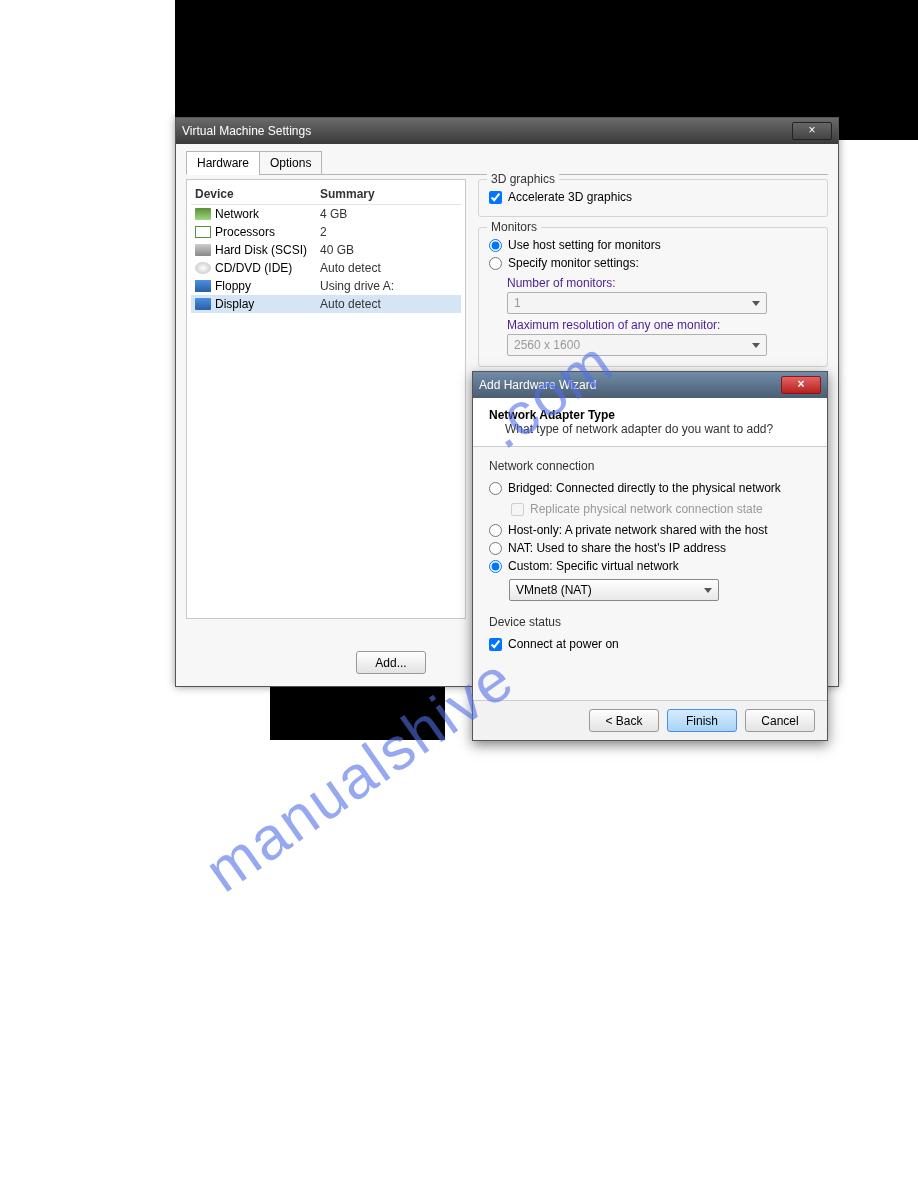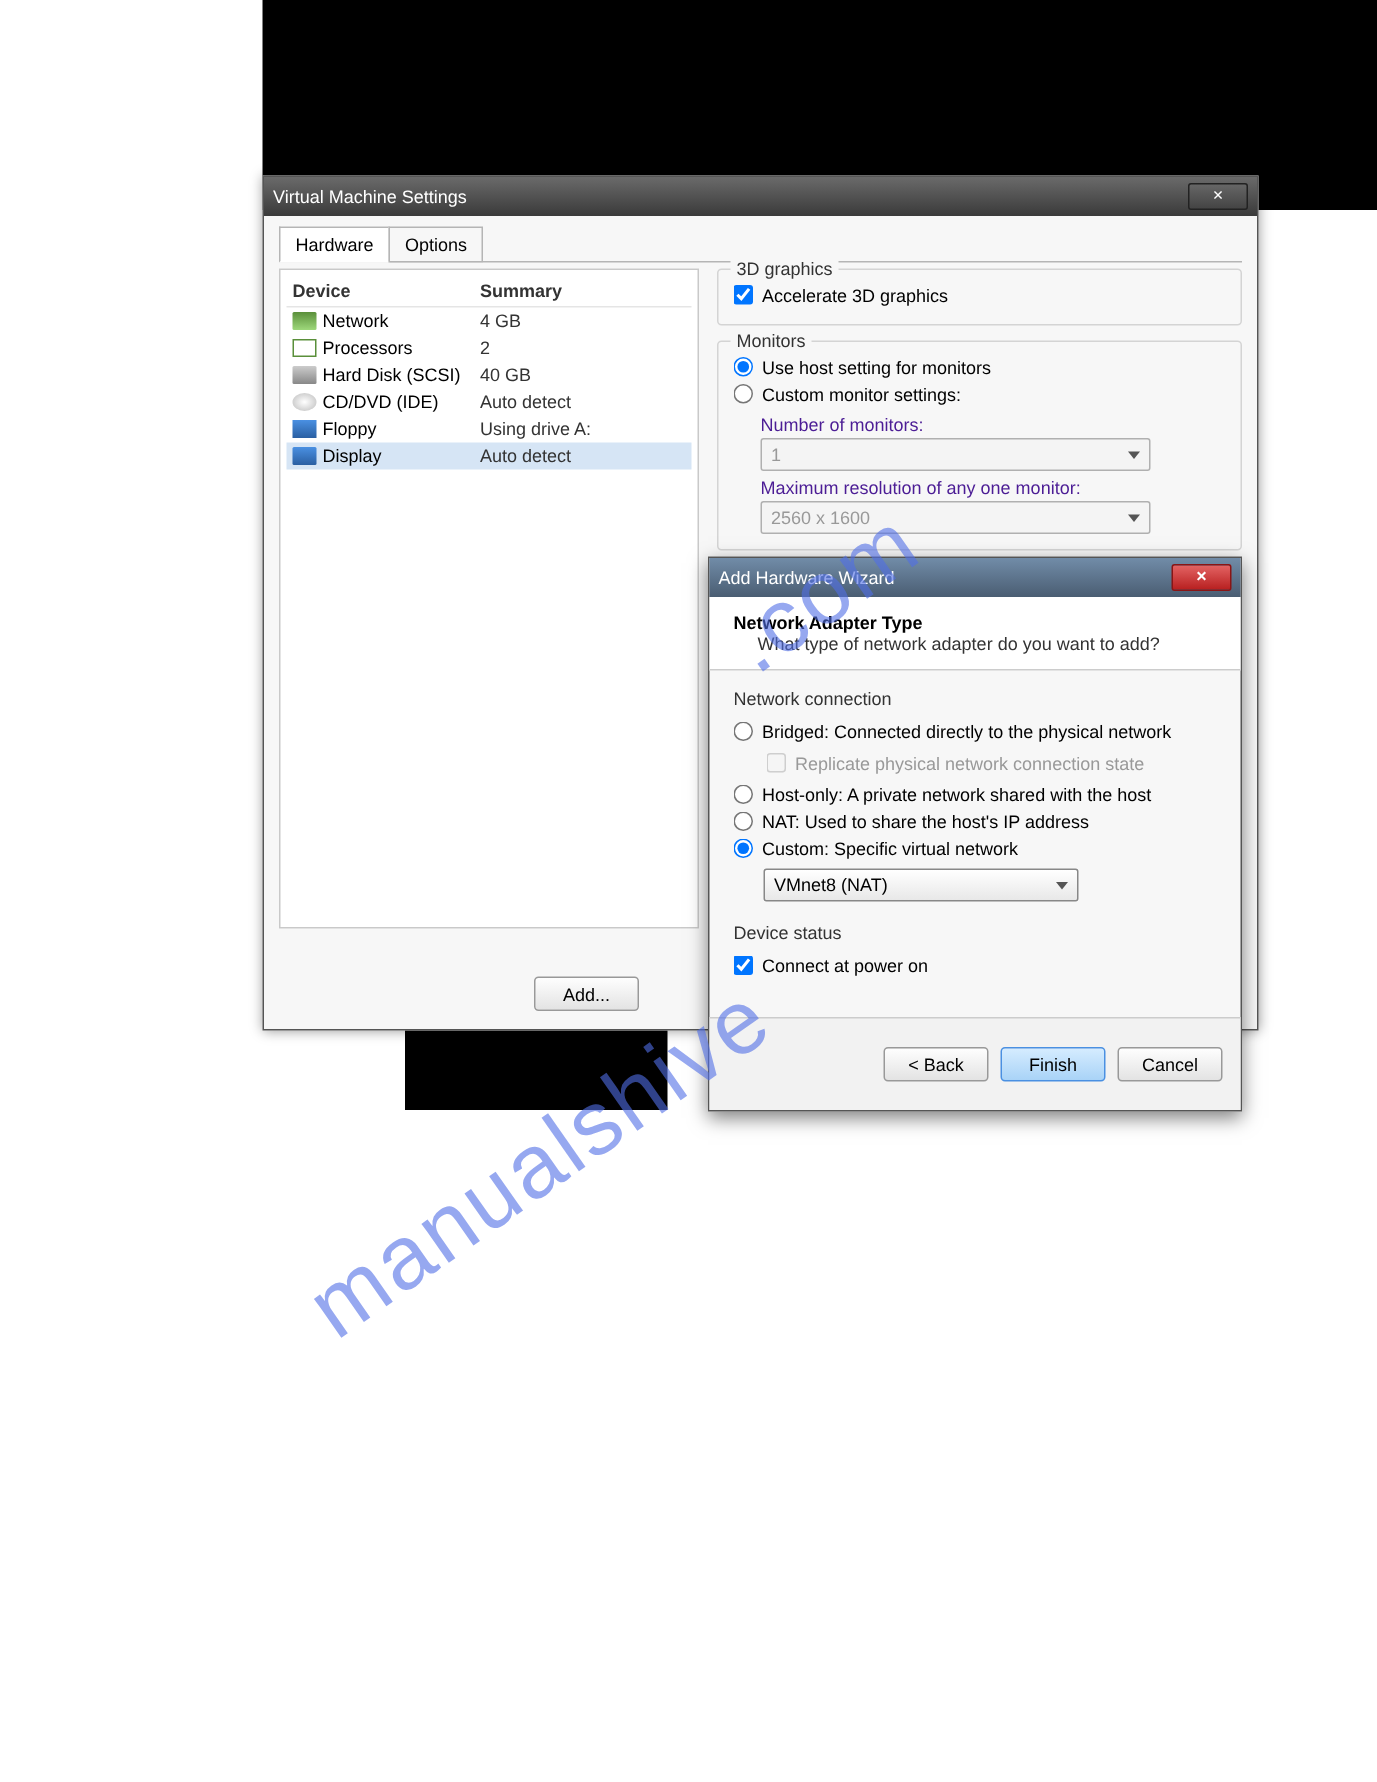--- a/index.html
+++ b/index.html
@@ -35,21 +35,21 @@
     .icon-mem { background: linear-gradient(#5a8f3a,#9ed87b); border-radius: 1px; }
     .icon-proc { background: #fff; border: 1px solid #5a8f3a; }
     .icon-hd { background: linear-gradient(#ccc,#888); border-radius: 1px; }
     .icon-cd { background: radial-gradient(#fff,#bbb); border-radius: 50%; }
     .icon-floppy { background: linear-gradient(#4a90e2,#2a5fa2); }
     .icon-disp { background: linear-gradient(#4a90e2,#2a5fa2); border-radius: 1px; }
     
     .right-pane { flex: 1; }
     .fieldset { border: 1px solid #d4d4d4; border-radius: 3px; padding: 8px 10px 10px 10px; margin-bottom: 10px; position: relative; }
     .fieldset-title { position: absolute; top: -8px; left: 8px; background: #f7f7f7; padding: 0 4px; color: #333; }
-    .checkbox-row, .radio-row { display: flex; align-items: flex-start; gap: 6px; padding: 2px 0; }
+    .checkbox-row, .radio-row { display: flex; align-items: flex-end; gap: 6px; padding: 2px 0; }
     .form-label-indent { margin-left: 18px; margin-top: 4px; color: #4c1d95; }
     .combo { width: 260px; height: 22px; border: 1px solid #b0b0b0; background: linear-gradient(#fff,#eee); padding: 2px 6px; margin-left: 18px; margin-top: 2px; border-radius: 2px; color: #777; display: flex; justify-content: space-between; align-items: center; }
     .combo.disabled { color: #999; background: #f4f4f4; }
     
     .button-bar { position: absolute; left: 12px; bottom: 12px; display: flex; gap: 6px; }
     .btn { min-width: 70px; height: 23px; border: 1px solid #999; background: linear-gradient(#fefefe,#e3e3e3); border-radius: 3px; cursor: pointer; padding: 2px 10px; }
     
     input[type=checkbox], input[type=radio] { width: 13px; height: 13px; }
     .disabled-text { color: #999; }
     
@@ -58,21 +58,21 @@
     .wiz-titlebar { height: 26px; background: linear-gradient(#718ca8,#4a5d72); display: flex; align-items: center; padding: 0 6px; color: #fff; justify-content: space-between; }
     .wiz-close { width: 40px; height: 18px; background: linear-gradient(#e36363,#b82020); border-radius: 2px; border: 1px solid #8a1515; color: #fff; text-align: center; line-height: 14px; cursor: pointer; font-weight: bold; }
     .wiz-header { background: #fff; padding: 10px 16px; border-bottom: 1px solid #ccc; }
     .wiz-title { font-weight: bold; }
     .wiz-sub { margin-left: 16px; color: #333; }
     .wiz-body { padding: 12px 16px; }
     .wiz-fieldset { margin-bottom: 8px; }
     .wiz-group-title { color: #333; margin-bottom: 6px; }
     .replicate { margin-left: 22px; margin-top: 3px; margin-bottom: 3px; }
     .combo-wiz { width: 210px; height: 22px; border: 1px solid #888; background: linear-gradient(#fff,#e8e8e8); padding: 2px 6px; margin-left: 20px; margin-top: 4px; border-radius: 2px; display: flex; justify-content: space-between; align-items: center; cursor: pointer; }
-    .wiz-footer { position: absolute; bottom: 0; left: 0; right: 0; padding: 19px 12px; border-top: 1px solid #ccc; background: #f2f2f2; display: flex; justify-content: flex-end; gap: 8px; }
+    .wiz-footer { position: absolute; bottom: 0; left: 0; right: 0; padding: 8px 12px; border-top: 1px solid #ccc; background: #f2f2f2; display: flex; justify-content: flex-end; gap: 8px; }
     .btn-primary { background: linear-gradient(#d5ecff,#a9d3f7); border: 1px solid #4a90e2; }
     
     .caret { width: 0; height: 0; border-left: 4px solid transparent; border-right: 4px solid transparent; border-top: 5px solid #555; }
   </style>
 </head>
 <body>
 
 <div class="dark-bg"></div>
 <div class="white-cover"></div>
 <div class="dark-patch"></div>
@@ -140,21 +140,21 @@
           </div>
         </div>
         <div class="fieldset">
           <span class="fieldset-title">Monitors</span>
           <div class="radio-row">
             <input type="radio" name="mon" checked="" style="">
             <span>Use host setting for monitors</span>
           </div>
           <div class="radio-row">
             <input type="radio" name="mon" style="">
-            <span>Custom monitor settings:</span>
+            <span>Specify monitor settings:</span>
           </div>
           <div class="form-label-indent">Number of monitors:</div>
           <div class="combo disabled">
             <span>1</span>
             <span class="caret"></span>
           </div>
           <div class="form-label-indent">Maximum resolution of any one monitor:</div>
           <div class="combo disabled">
             <span>2560 x 1600</span>
             <span class="caret"></span>

